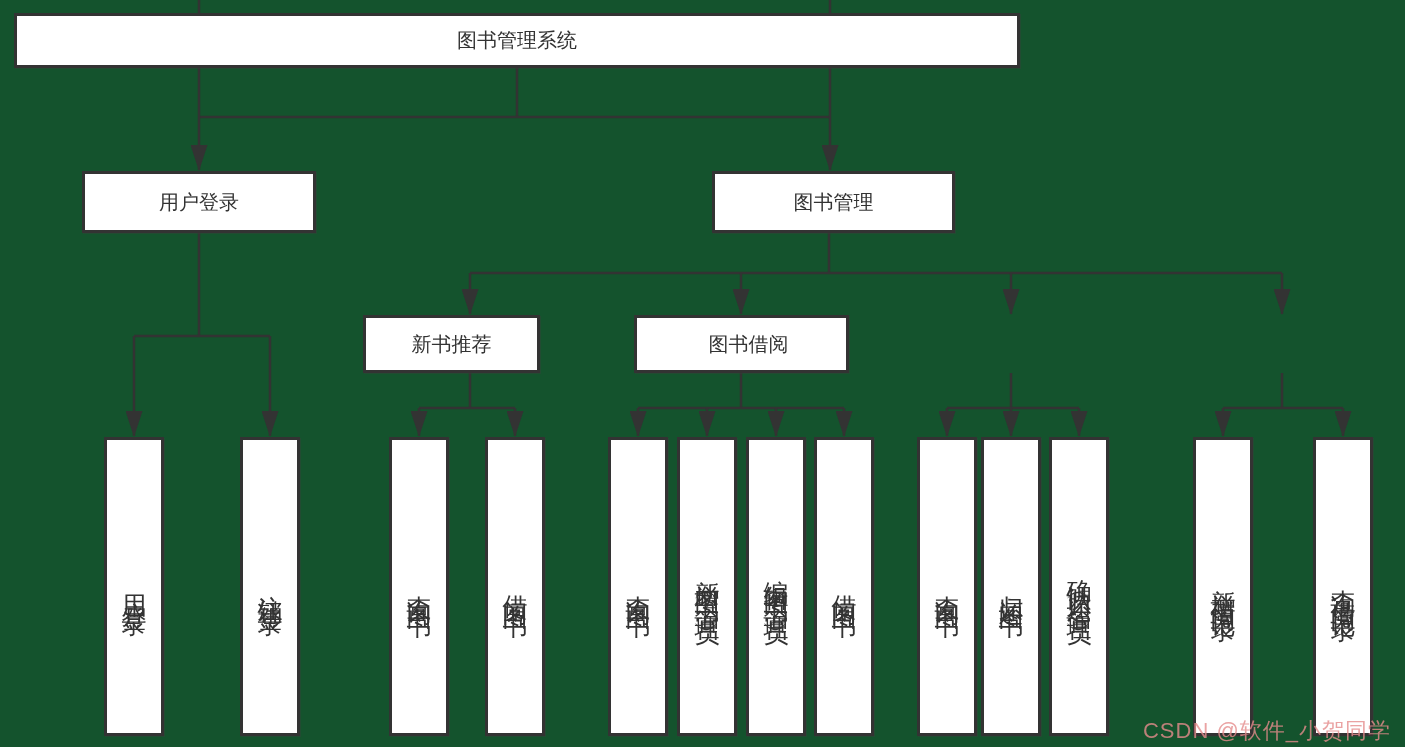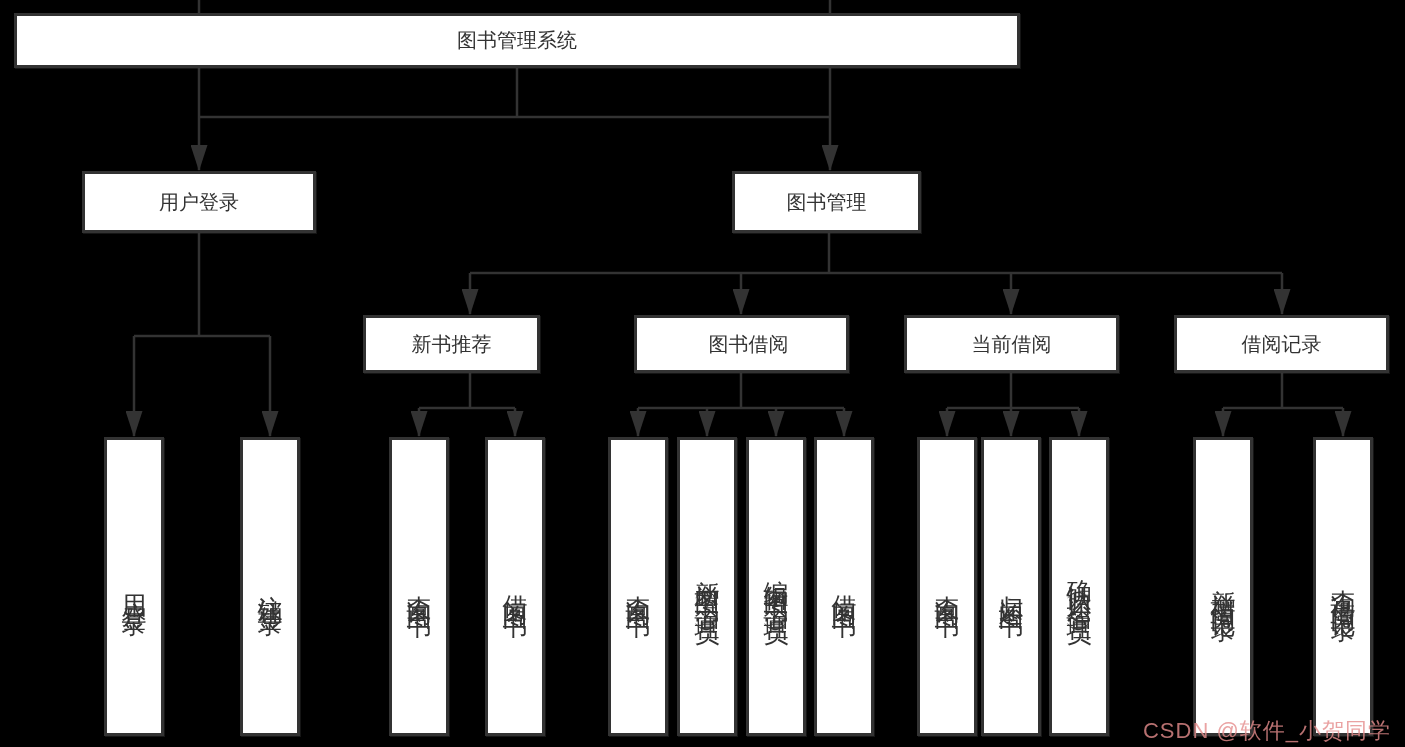--- a/index.html
+++ b/index.html
@@ -1,19 +1,19 @@
 <!DOCTYPE html>
 <html style="--line: #333333; --wm: rgba(229,140,140,0.8);"><head>
 <meta charset="utf-8">
 <style>
   :root { --line:#333333; --wm:rgba(229,140,140,0.8); }
   * { box-sizing: border-box; margin:0; padding:0; }
   html,body { width:1405px; height:747px; background:#ffffff; overflow:hidden;
               font-family:"Liberation Sans","DejaVu Sans",sans-serif; }
-  .canvas { position:relative; width:1405px; height:747px; background:#000000; }
+  .canvas { position:relative; width:1405px; height:747px; background:#14532d; }
   svg.wires { position:absolute; left:0; top:0; z-index:0; }
   svg.wires .flow { stroke:var(--line); stroke-width:2.5; fill:none; }
   #arrowhead path { fill:var(--line); }
 
   .node { position:absolute; z-index:1; background:#fff; border:3px solid var(--line);
           display:flex; align-items:center; justify-content:center;
           color:#333; font-size:20px; box-shadow:1px 1px 0 rgba(60,60,60,0.35); }
   .leaf { position:absolute; z-index:1; top:437px; width:60px; height:299px;
           background:#fff; border:3px solid var(--line);
           display:flex; align-items:center; justify-content:center;
@@ -77,35 +77,29 @@
     <path class="flow" d="M1343,408 V436" marker-end="url(#arrowhead)"></path>
   </svg>
 
   <div class="node" style="left:14px; top:13px; width:1006px; height:55px;">
     <span>图书管理系统</span>
   </div>
 
   <div class="node" style="left:82px; top:171px; width:234px; height:62px;">
     <span>用户登录</span>
   </div>
-  <div class="node" style="left:712px; top:171px; width:189px; height:62px;margin-left:20px;">
+  <div class="node" style="left:712px; top:171px; width:243px; height:62px;">
     <span>图书管理</span>
   </div>
 
   <div class="node" style="left:363px; top:315px; width:177px; height:58px;">
     <span>新书推荐</span>
   </div>
   <div class="node" style="left:634px; top:315px; width:215px; height:58px;padding-left:14px;">
     <span>图书借阅</span>
-  </div>
-  <div class="node" style="left:904px; top:315px; width:215px; height:58px;">
-    <span>当前借阅</span>
-  </div>
-  <div class="node" style="left:1174px; top:315px; width:215px; height:58px;">
-    <span>借阅记录</span>
   </div>
 
   <div class="leaf" style="left:104px;">
     <span class="vlabel">用户登录</span>
   </div>
   <div class="leaf" style="left:240px;">
     <span class="vlabel">注销登录</span>
   </div>
   <div class="leaf" style="left:389px;">
     <span class="vlabel">查询图书</span>

